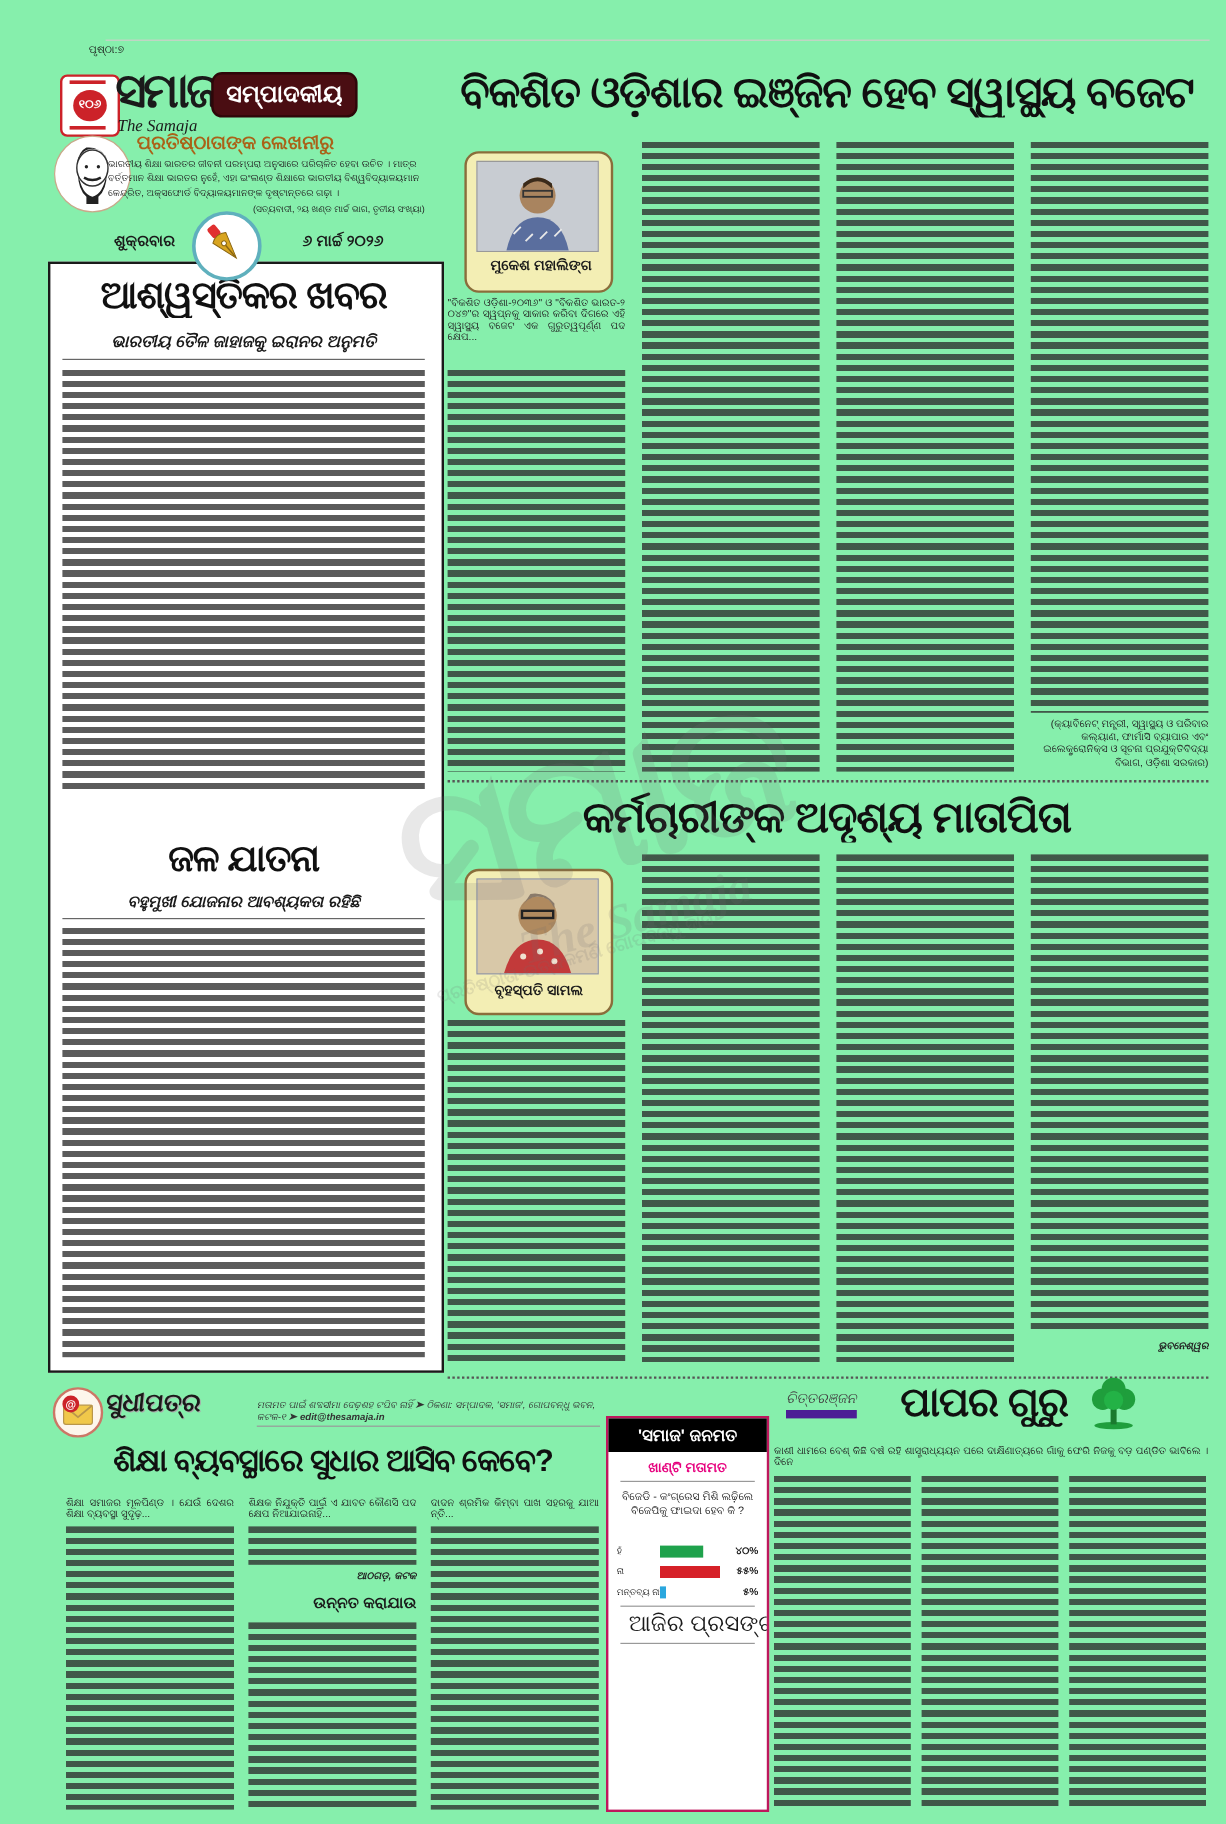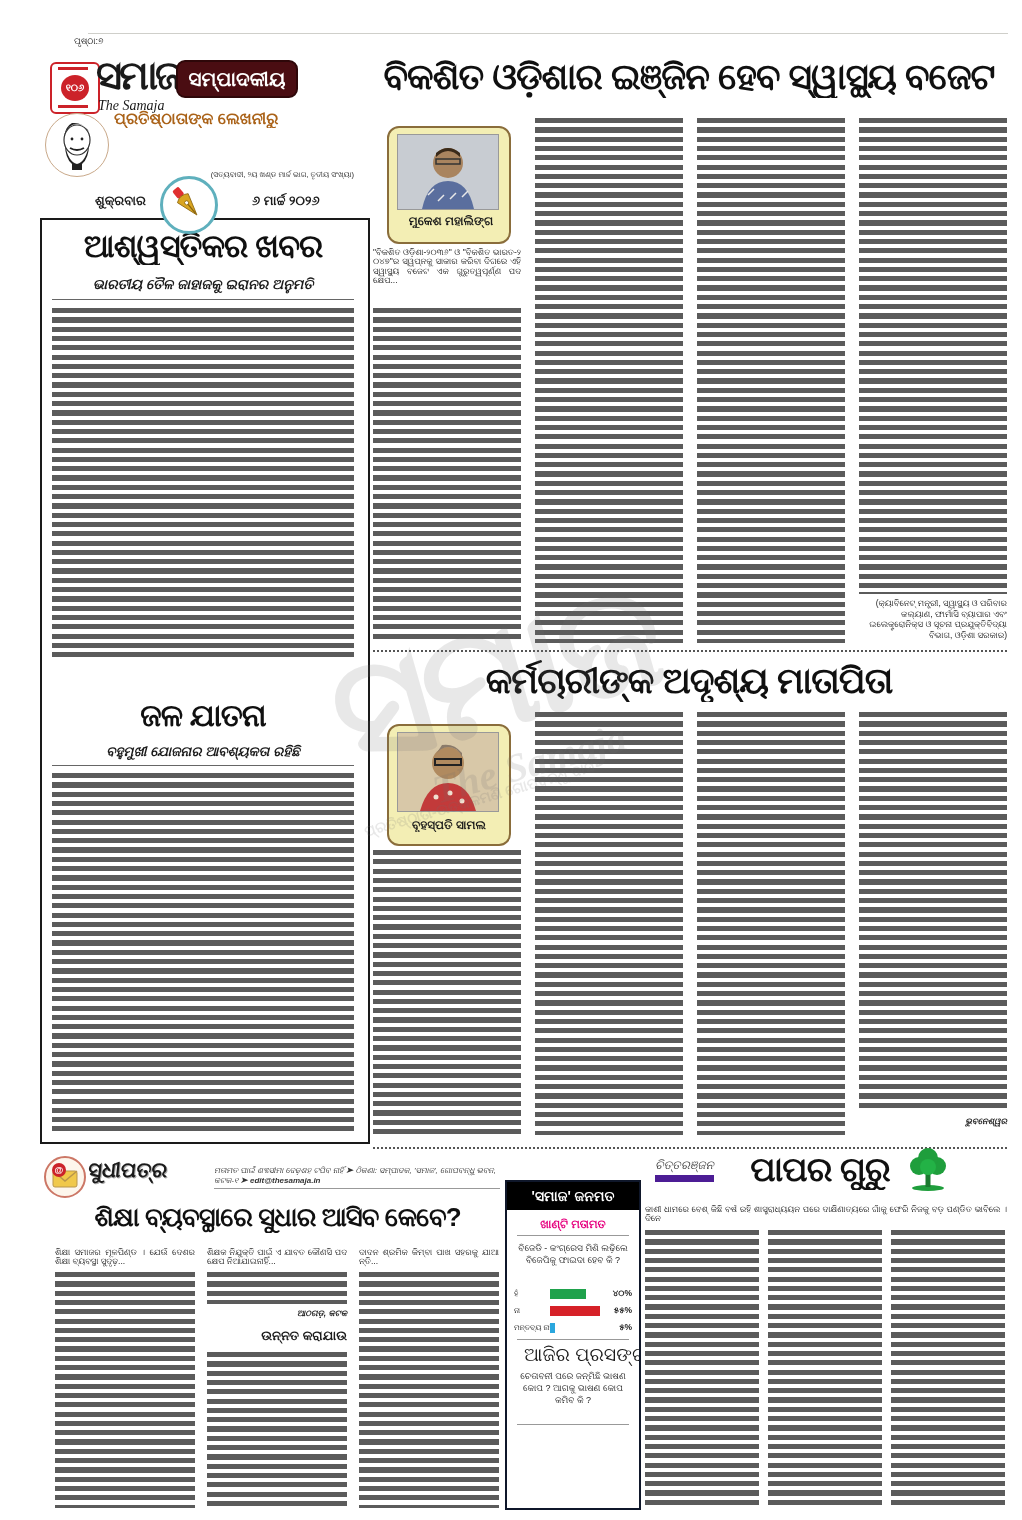--- a/index.html
+++ b/index.html
@@ -1,16 +1,16 @@
 <!DOCTYPE html>
 <html><head>
 <meta charset="utf-8">
 <style>
   html,body{margin:0;padding:0;background:#e8e8e4;}
-  .page{position:relative;width:1022px;height:1520px;background:#ffffff;margin:0 auto;
+  .page{position:relative;width:1022px;height:1520px;background:#86efac;margin:0 auto;
         font-family:"Liberation Sans",sans-serif;color:#1a1a1a;overflow:hidden;}
   .abs{position:absolute;}
   .greek{background-image:repeating-linear-gradient(to bottom,rgba(45,45,45,.78) 0px,rgba(45,45,45,.78) 5.2px,transparent 5.2px,transparent 9.3px);}
   .snippet{font-size:8.5px;line-height:9.4px;text-align:justify;color:#222;overflow:hidden;word-break:break-all;}
   .headline{font-weight:bold;color:#101010;text-align:center;white-space:nowrap;overflow:hidden;letter-spacing:-1px;}
   .subhead{font-weight:bold;font-style:italic;text-align:center;white-space:nowrap;overflow:hidden;}
   .dotted{border-top:2px dotted #555;height:0;}
   .hair{background:#cfcfca;height:1px;}
   .sig{font-style:italic;font-weight:bold;font-size:8.5px;text-align:right;color:#222;}
   .credit{font-size:8.5px;line-height:10.5px;text-align:right;color:#222;}
@@ -42,20 +42,21 @@
     <svg width="62" height="62" viewBox="0 0 62 62">
       <ellipse cx="31" cy="26" rx="13" ry="15" fill="none" stroke="#333" stroke-width="1.2"></ellipse>
       <path d="M18 22 Q22 10 31 10 Q41 10 44 22 L42 16 Q36 8 26 9 Q20 12 18 22 Z" fill="#222"></path>
       <path d="M19 30 Q22 48 31 50 Q40 48 43 30 Q43 44 36 50 L36 56 L26 56 L26 50 Q19 44 19 30 Z" fill="#222"></path>
       <circle cx="26" cy="25" r="1.4" fill="#222"></circle>
       <circle cx="36" cy="25" r="1.4" fill="#222"></circle>
       <path d="M24 34 Q31 38 38 34" stroke="#222" stroke-width="2" fill="none"></path>
     </svg>
   </div>
   <div class="abs" style="left:114px;top:110px;width:250px;font-size:16px;font-weight:bold;color:#aa6218;white-space:nowrap;overflow:hidden;">ପ୍ରତିଷ୍ଠାତାଙ୍କ ଲେଖନୀରୁ</div>
+  <div class="abs snippet" style="left:90px;top:131px;width:264px;height:36px;font-size:8px;line-height:12px;text-align:left;">ଭାରତୀୟ ଶିକ୍ଷା ଭାରତର ଜୀବନୀ ପରମ୍ପରା ଅନୁସାରେ ପରିଚାଳିତ ହେବା ଉଚିତ । ମାତ୍ର ବର୍ତ୍ତମାନ ଶିକ୍ଷା ଭାରତର ନୁହେଁ, ଏହା ଇଂଲଣ୍ଡ ଶିକ୍ଷାରେ ଭାରତୀୟ ବିଶ୍ୱବିଦ୍ୟାଳୟମାନ କେନ୍ଦ୍ରିତ, ଅକ୍ସଫୋର୍ଡ ବିଦ୍ୟାଳୟମାନଙ୍କ ଦୃଷ୍ଟାନ୍ତରେ ଗଢ଼ା ।</div>
   <div class="abs" style="left:90px;top:170px;width:264px;font-size:7.5px;text-align:right;">(ସତ୍ୟବାଦୀ, ୨ୟ ଖଣ୍ଡ ମାର୍ଚ୍ଚ ଭାଗ, ତୃତୀୟ ସଂଖ୍ୟା)</div>
 
   <div class="abs" style="left:95px;top:193px;font-size:13px;font-weight:bold;">ଶୁକ୍ରବାର</div>
   <div class="abs" style="left:252px;top:193px;font-size:13px;font-weight:bold;">୬ ମାର୍ଚ୍ଚ ୨୦୨୬</div>
   <div class="abs" style="left:160px;top:176px;width:52px;height:52px;border-radius:50%;background:#fff;border:3px solid #5fb0bd;z-index:4;">
     <svg width="46" height="46" viewBox="0 0 46 46" style="position:absolute;left:0;top:0;">
       <g transform="rotate(-40 23 23)">
         <rect x="19" y="6" width="8" height="10" fill="#e03030" rx="2"></rect>
         <path d="M23 40 L16 18 Q23 13 30 18 Z" fill="#d9a520" stroke="#8a6510" stroke-width="0.8"></path>
         <line x1="23" y1="38" x2="23" y2="22" stroke="#8a6510" stroke-width="1.2"></line>
@@ -145,21 +146,21 @@
   <div class="abs snippet" style="left:55px;top:1248px;width:140px;height:20px;">ଶିକ୍ଷା ସମାଜର ମୂଳପିଣ୍ଡ । ଯେଉଁ ଦେଶର ଶିକ୍ଷା ବ୍ୟବସ୍ଥା ସୁଦୃଢ଼...</div>
   <div class="abs greek" style="left:55px;top:1272px;width:140px;height:236px;"></div>
   <div class="abs snippet" style="left:207px;top:1248px;width:140px;height:20px;">ଶିକ୍ଷକ ନିଯୁକ୍ତି ପାଇଁ ଏ ଯାବତ କୌଣସି ପଦକ୍ଷେପ ନିଆଯାଇନାହିଁ...</div>
   <div class="abs greek" style="left:207px;top:1272px;width:140px;height:32px;"></div>
   <div class="abs sig" style="left:207px;top:1308px;width:140px;">ଆଠଗଡ଼, କଟକ</div>
   <div class="abs" style="left:207px;top:1328px;width:140px;font-size:13px;font-weight:bold;text-align:right;white-space:nowrap;overflow:hidden;">ଉନ୍ନତ କରାଯାଉ</div>
   <div class="abs greek" style="left:207px;top:1352px;width:140px;height:156px;"></div>
   <div class="abs snippet" style="left:359px;top:1248px;width:140px;height:20px;">ଦାଦନ ଶ୍ରମିକ କିମ୍ବା ପାଖ ସହରକୁ ଯାଆନ୍ତି...</div>
   <div class="abs greek" style="left:359px;top:1272px;width:140px;height:236px;"></div>
 
-  <div class="abs" style="left:505px;top:1180px;width:132px;height:326px;border:2px solid #0f172a;background:#fff;z-index:5;">
+  <div class="abs" style="left:505px;top:1180px;width:132px;height:326px;border:2px solid #be185d;background:#fff;z-index:5;">
     <div style="background:#000;color:#fff;font-size:14px;font-weight:bold;text-align:center;line-height:28px;height:28px;white-space:nowrap;overflow:hidden;">'ସମାଜ' ଜନମତ</div>
     <div style="color:#e6007e;font-size:11.5px;font-weight:bold;text-align:center;margin-top:8px;white-space:nowrap;overflow:hidden;">ଖାଣ୍ଟି ମତାମତ</div>
     <div class="boxline"></div>
     <div style="font-size:9px;line-height:12px;text-align:center;padding:2px 8px;height:40px;overflow:hidden;">ବିଜେଡି - କଂଗ୍ରେସ ମିଶି ଲଢ଼ିଲେ ବିଜେପିକୁ ଫାଇଦା ହେବ କି ?</div>
     <div>
       <div class="pollrow">
         <span class="plabel">ହଁ</span>
         <span class="pbar" style="width: 36px; background: rgb(31, 162, 76);"></span>
         <span class="ppct">୪୦%</span>
       </div>
@@ -169,21 +170,20 @@
         <span class="ppct">୫୫%</span>
       </div>
       <div class="pollrow">
         <span class="plabel">ମନ୍ତବ୍ୟ ନାହିଁ</span>
         <span class="pbar" style="width: 4.5px; background: rgb(42, 167, 222);"></span>
         <span class="ppct">୫%</span>
       </div>
     </div>
     <div class="boxline"></div>
     <div style="font-size:19px;font-weight:normal;text-align:center;margin-top:2px;white-space:nowrap;overflow:hidden;padding-left:17px;">ଆଜିର ପ୍ରସଙ୍ଗ</div>
-    <div style="font-size:9px;line-height:12px;text-align:center;padding:4px 8px;height:46px;overflow:hidden;">ଚେତାବନୀ ପରେ ଜନ୍ମିଛି ଭାଷଣ କୋପ ? ଆଗକୁ ଭାଷଣ କୋପ କମିବ କି ?</div>
     <div class="boxline"></div>
   </div>
 
   <div class="abs" style="left:655px;top:1158px;font-size:12px;font-style:italic;font-family:'Liberation Serif',serif;border-bottom:7px solid #4c1d95;padding-bottom:2px;color:#444;">ଚିତ୍ତରଞ୍ଜନ</div>
   <div class="abs headline" style="left:700px;top:1150px;width:240px;font-size:34px;">ପାପର ଗୁରୁ</div>
   <div class="abs" style="left:905px;top:1148px;width:46px;height:44px;">
     <svg width="46" height="44" viewBox="0 0 46 44">
       <ellipse cx="23" cy="40" rx="16" ry="3" fill="#1f9e3c"></ellipse>
       <rect x="20.5" y="24" width="5" height="15" fill="#1a7a2e"></rect>
       <circle cx="14" cy="18" r="9" fill="#1f9e3c"></circle>

